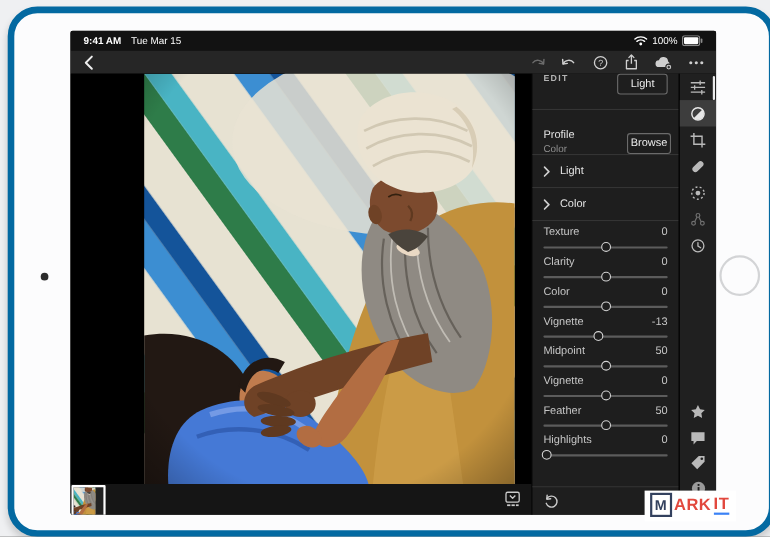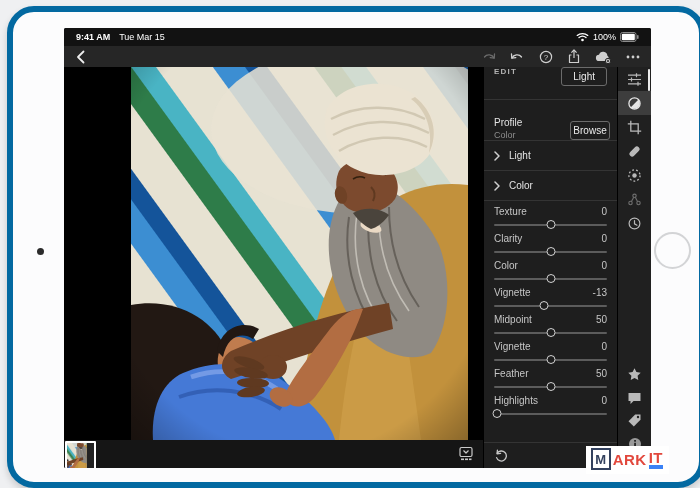--- a/index.html
+++ b/index.html
@@ -46,21 +46,21 @@
   .rail{width:33px;background:#202020;border-left:1px solid #000;display:flex;flex-direction:column;align-items:center;position:relative;}
   .rail .slot{width:33px;height:24px;display:flex;align-items:center;justify-content:center;flex:0 0 auto;}
   .rail .slot.sel{background:#3d3d3d;}
   .rail .bottom{margin-top:auto;display:flex;flex-direction:column;align-items:center;padding-bottom:13px;}
   .rail .bottom .slot{height:23px;}
   .rail-scroll{position:absolute;right:1px;top:2px;width:2px;height:22px;background:#ececec;border-radius:1px;}
   
   .mark{position:absolute;right:31px;top:446px;background:#fff;padding:2px 6px 4px 5px;display:flex;align-items:center;gap:2px;z-index:10;}
   .mark .mbox{width:16px;height:18px;border:2px solid #33415e;color:#33415e;font-weight:bold;font-size:13px;display:flex;align-items:center;justify-content:center;}
   .mark .red{color:#e2483d;font-weight:bold;font-size:15px;letter-spacing:.5px;}
-  .mark .ul{border-bottom:4px solid #3b82f6;line-height:1.0;}
+  .mark .ul{border-bottom:2px solid #3b82f6;line-height:1.0;}
   .hidden-defs{position:absolute;width:0;height:0;overflow:hidden;}
 </style>
 </head>
 <body>
 
 <svg class="hidden-defs" aria-hidden="true">
   <symbol id="photo-art" viewBox="0 0 337 373" preserveAspectRatio="xMidYMid slice">
     <defs>
       <pattern id="towel" width="170" height="170" patternUnits="userSpaceOnUse" patternTransform="rotate(-36 170 186)">
         <rect width="170" height="170" fill="#e7e2d2"></rect>

